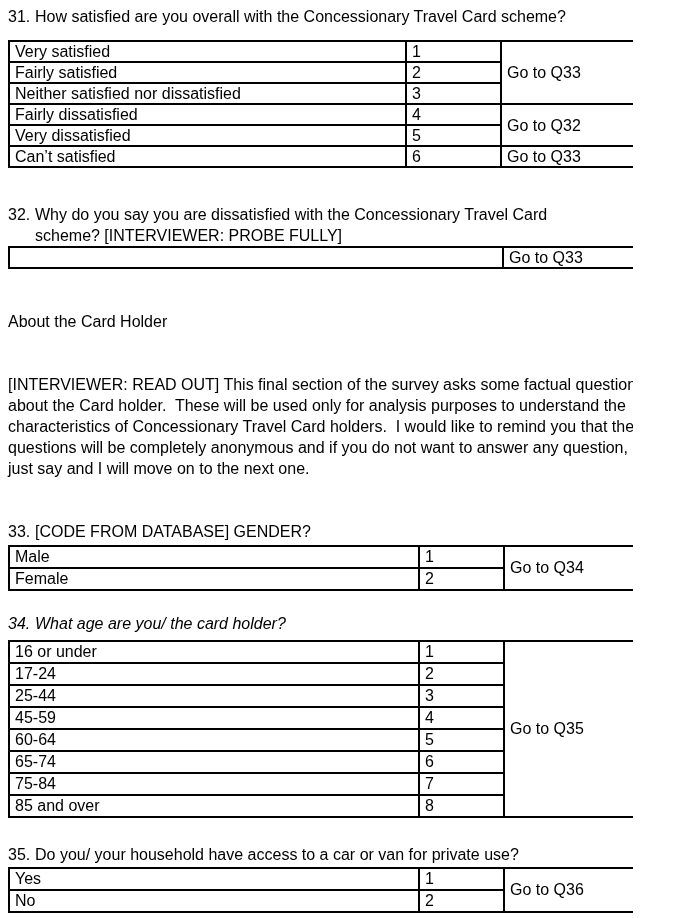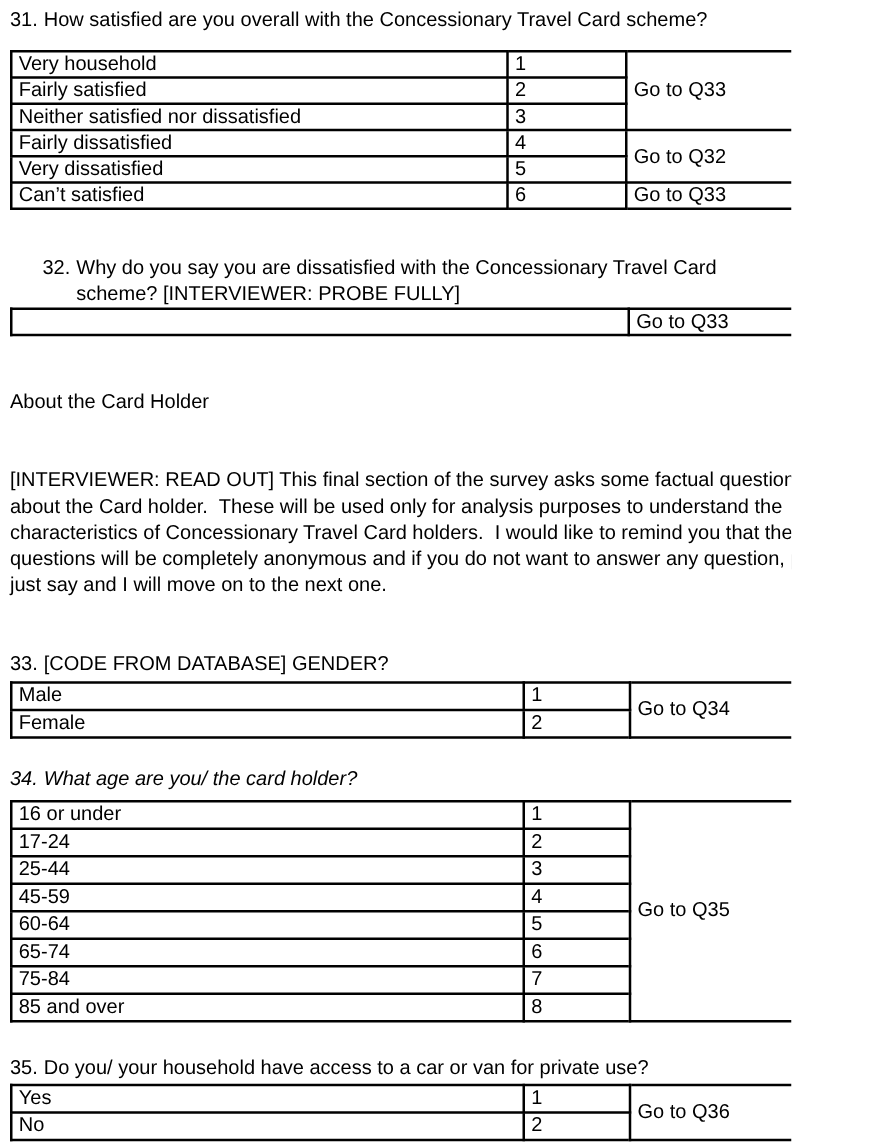--- a/index.html
+++ b/index.html
@@ -33,21 +33,21 @@
     height: 19px;
     line-height: 19px;
     vertical-align: middle;
     overflow: hidden;
   }
   table.t33 td, table.t34 td, table.t35 td { height: 20px; line-height: 20px; }
   td.goto { padding-left: 8px; margin-left: 24px; }
   td.response-cell { height: 116px; }
 
   .t31 { margin-top: 13px; }
-  .h32 { margin-top: 36px; margin-left: 26px; }
+  .h32 { margin-top: 36px; }
   .t32 { margin-top: 0; }
   .about-block { margin-top: 0; white-space: pre-wrap; padding-right: 12px; width: 689px; }
   .h33 { }
   .t33 { margin-top: 3px; }
   .h34 { margin-top: 22px; font-style: italic; }
   .t34 { margin-top: 6px; }
   .h35 { margin-top: 26px; }
   .t35 { margin-top: 2px; }
 </style>
 </head>
@@ -61,21 +61,21 @@
   </div>
 
   <table class="answer-table t31">
     <colgroup>
         <col style="width:397px">
         <col style="width:95px">
         <col>
       </colgroup>
     <tbody>
       <tr>
-        <td class="lbl">Very household</td>
+        <td class="lbl">Very satisfied</td>
         <td class="code">1</td>
         <td class="goto" rowspan="3">Go to Q33</td>
       </tr>
       <tr>
         <td class="lbl">Fairly satisfied</td>
         <td class="code">2</td>
       </tr>
       <tr>
         <td class="lbl">Neither satisfied nor dissatisfied</td>
         <td class="code">3</td>

